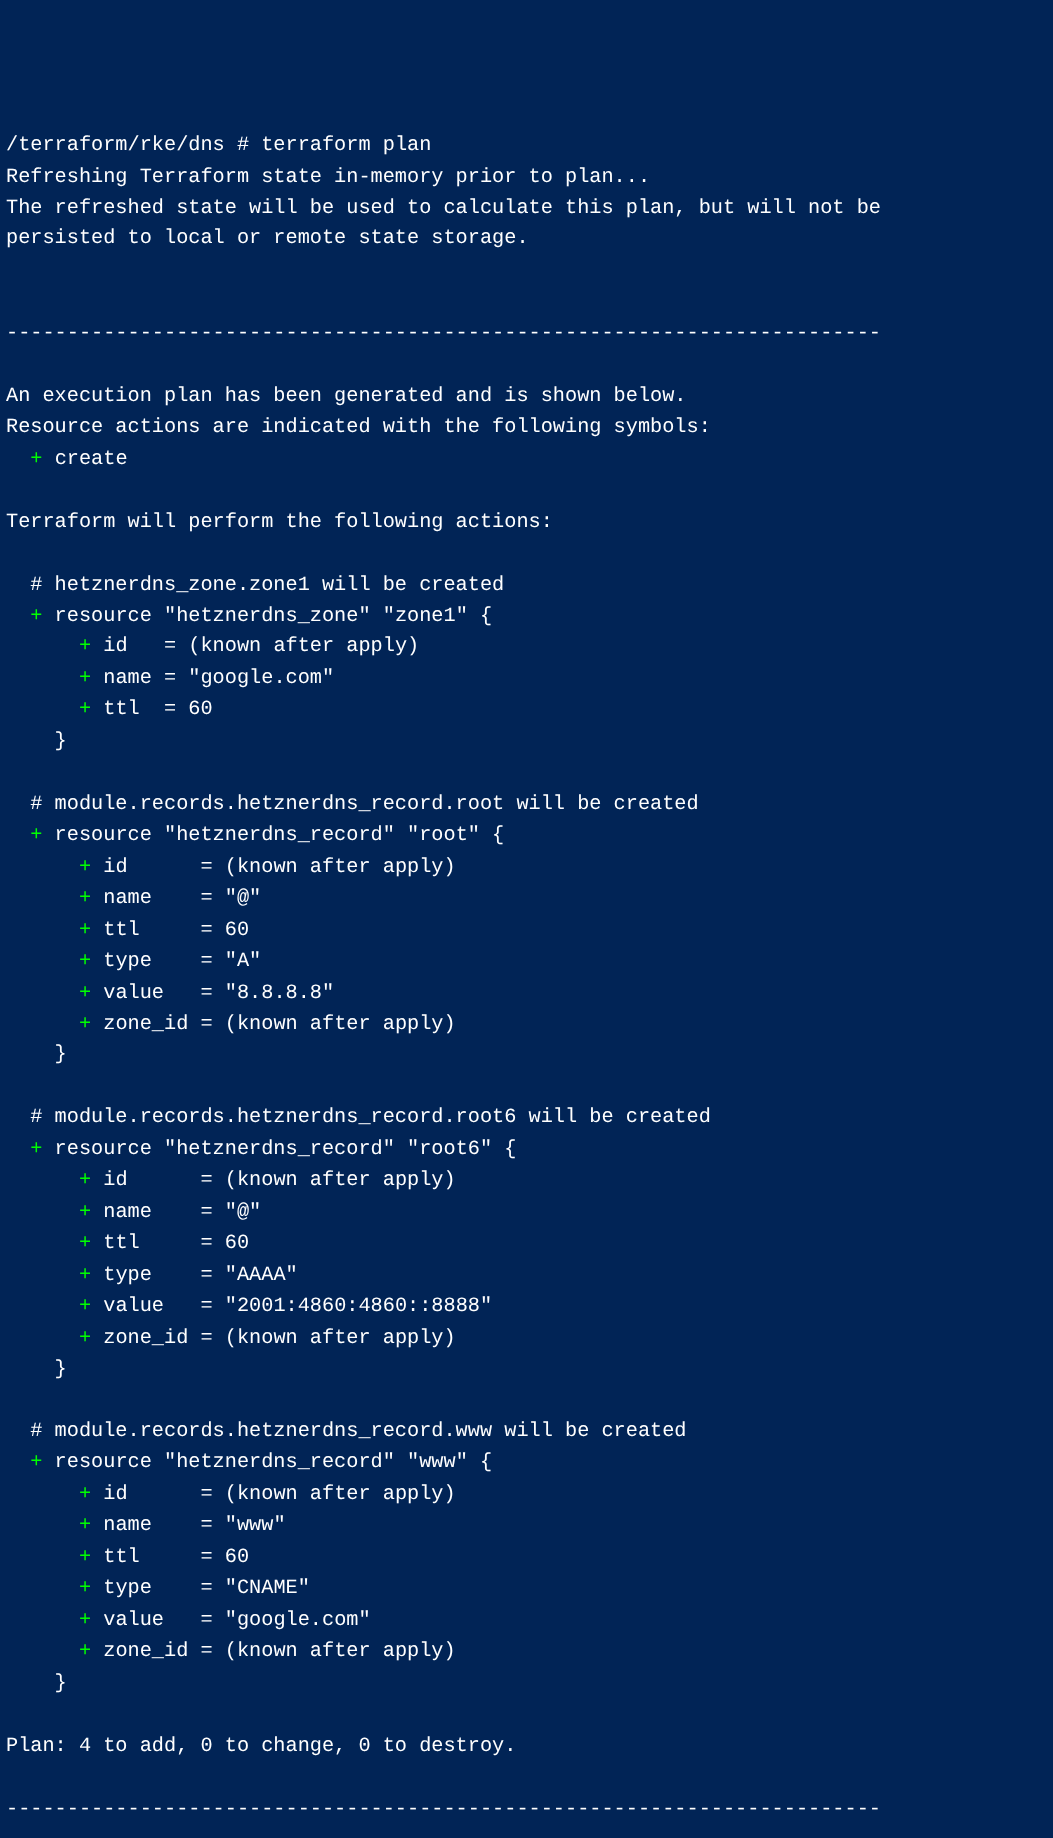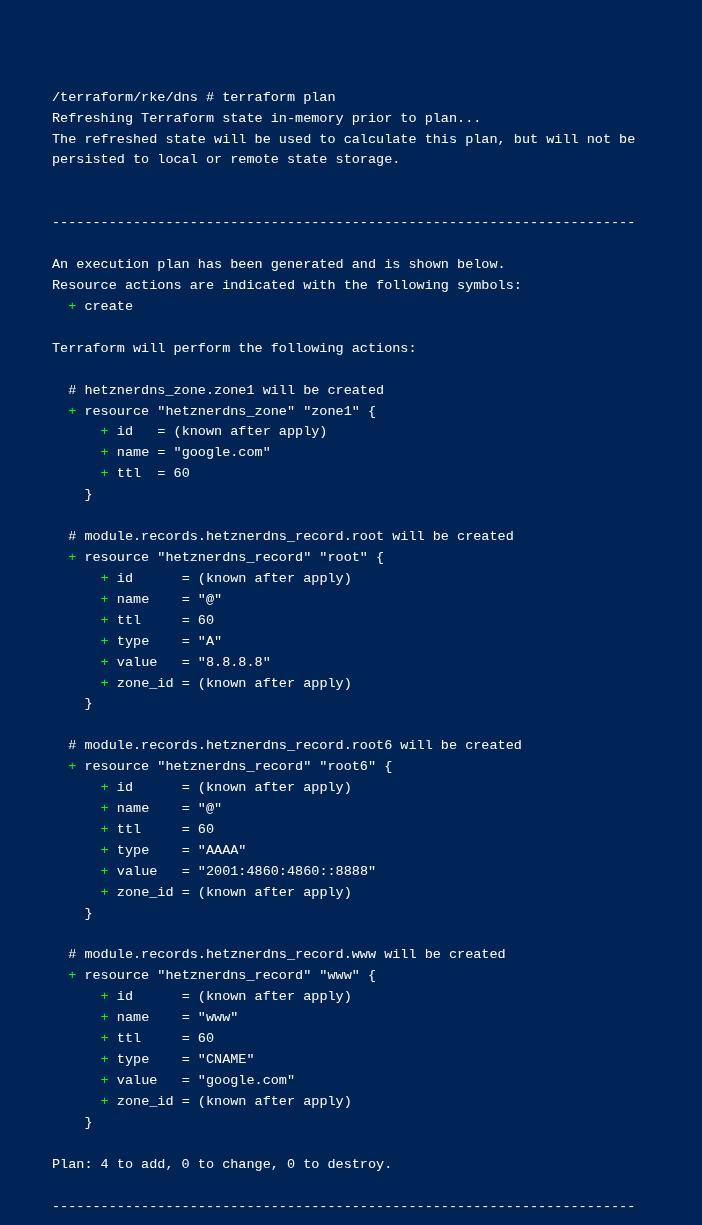--- a/index.html
+++ b/index.html
@@ -7,21 +7,21 @@
       background-color: #012456;
       color: #ffffff;
       font-family: 'Consolas', 'Courier New', monospace;
       font-size: 13.5px;
       line-height: 1.55;
       padding: 4px;
       width: 702px;
       min-height: 1225px;
       white-space: pre;
     }
-    .line { display: block; margin-left: 48px; }
+    .line { display: block; }
     .green { color: #00ff00; }
   </style>
 </head>
 <body>
 
 
 
 <span class="line"><span>/terraform/rke/dns #</span> <span>terraform plan</span></span><span class="line">Refreshing Terraform state in-memory prior to plan...</span><span class="line">The refreshed state will be used to calculate this plan, but will not be</span><span class="line">persisted to local or remote state storage.</span><span class="line"> </span><span class="line"> </span><span class="line">------------------------------------------------------------------------</span><span class="line"> </span><span class="line">An execution plan has been generated and is shown below.</span><span class="line">Resource actions are indicated with the following symbols:</span><span class="line">  <span class="green">+</span> <span>create</span></span><span class="line"> </span><span class="line">Terraform will perform the following actions:</span><span class="line"> </span><div id="resources-container"><span class="line">  # hetznerdns_zone.zone1 will be created</span><span class="line">  <span class="green">+</span> resource "hetznerdns_zone" "zone1" {</span><span class="line">      <span class="green">+</span> <span>id  </span> = <span>(known after apply)</span></span><span class="line">      <span class="green">+</span> <span>name</span> = <span>"google.com"</span></span><span class="line">      <span class="green">+</span> <span>ttl </span> = <span>60</span></span><span class="line">    }</span><span class="line"> </span><span class="line">  # module.records.hetznerdns_record.root will be created</span><span class="line">  <span class="green">+</span> resource "hetznerdns_record" "root" {</span><span class="line">      <span class="green">+</span> <span>id     </span> = <span>(known after apply)</span></span><span class="line">      <span class="green">+</span> <span>name   </span> = <span>"@"</span></span><span class="line">      <span class="green">+</span> <span>ttl    </span> = <span>60</span></span><span class="line">      <span class="green">+</span> <span>type   </span> = <span>"A"</span></span><span class="line">      <span class="green">+</span> <span>value  </span> = <span>"8.8.8.8"</span></span><span class="line">      <span class="green">+</span> <span>zone_id</span> = <span>(known after apply)</span></span><span class="line">    }</span><span class="line"> </span><span class="line">  # module.records.hetznerdns_record.root6 will be created</span><span class="line">  <span class="green">+</span> resource "hetznerdns_record" "root6" {</span><span class="line">      <span class="green">+</span> <span>id     </span> = <span>(known after apply)</span></span><span class="line">      <span class="green">+</span> <span>name   </span> = <span>"@"</span></span><span class="line">      <span class="green">+</span> <span>ttl    </span> = <span>60</span></span><span class="line">      <span class="green">+</span> <span>type   </span> = <span>"AAAA"</span></span><span class="line">      <span class="green">+</span> <span>value  </span> = <span>"2001:4860:4860::8888"</span></span><span class="line">      <span class="green">+</span> <span>zone_id</span> = <span>(known after apply)</span></span><span class="line">    }</span><span class="line"> </span><span class="line">  # module.records.hetznerdns_record.www will be created</span><span class="line">  <span class="green">+</span> resource "hetznerdns_record" "www" {</span><span class="line">      <span class="green">+</span> <span>id     </span> = <span>(known after apply)</span></span><span class="line">      <span class="green">+</span> <span>name   </span> = <span>"www"</span></span><span class="line">      <span class="green">+</span> <span>ttl    </span> = <span>60</span></span><span class="line">      <span class="green">+</span> <span>type   </span> = <span>"CNAME"</span></span><span class="line">      <span class="green">+</span> <span>value  </span> = <span>"google.com"</span></span><span class="line">      <span class="green">+</span> <span>zone_id</span> = <span>(known after apply)</span></span><span class="line">    }</span><span class="line"> </span></div><span class="line">Plan: 4 to add, 0 to change, 0 to destroy.</span><span class="line"> </span><span class="line">------------------------------------------------------------------------</span><span class="line"> </span>
 
 

